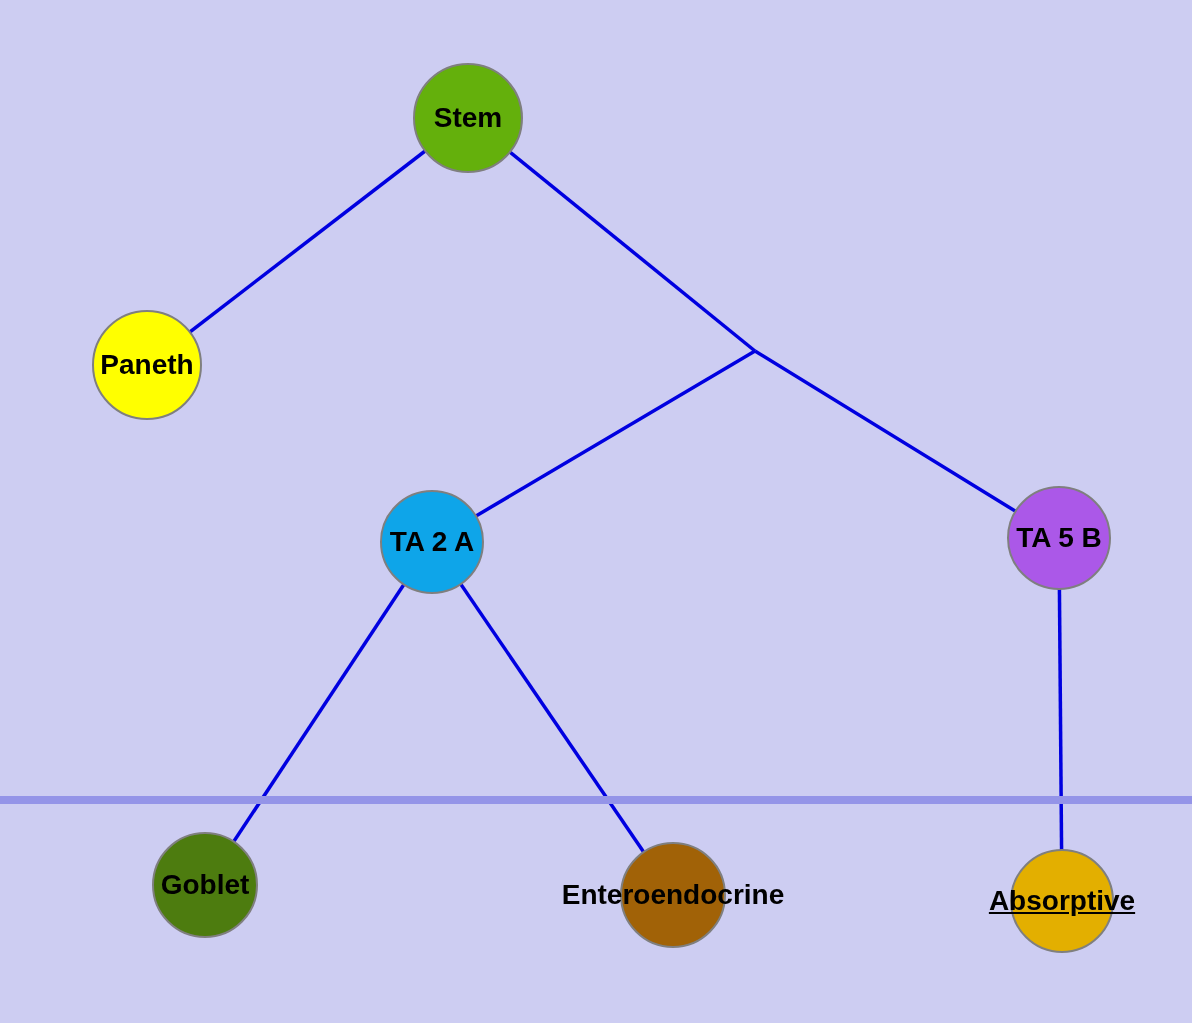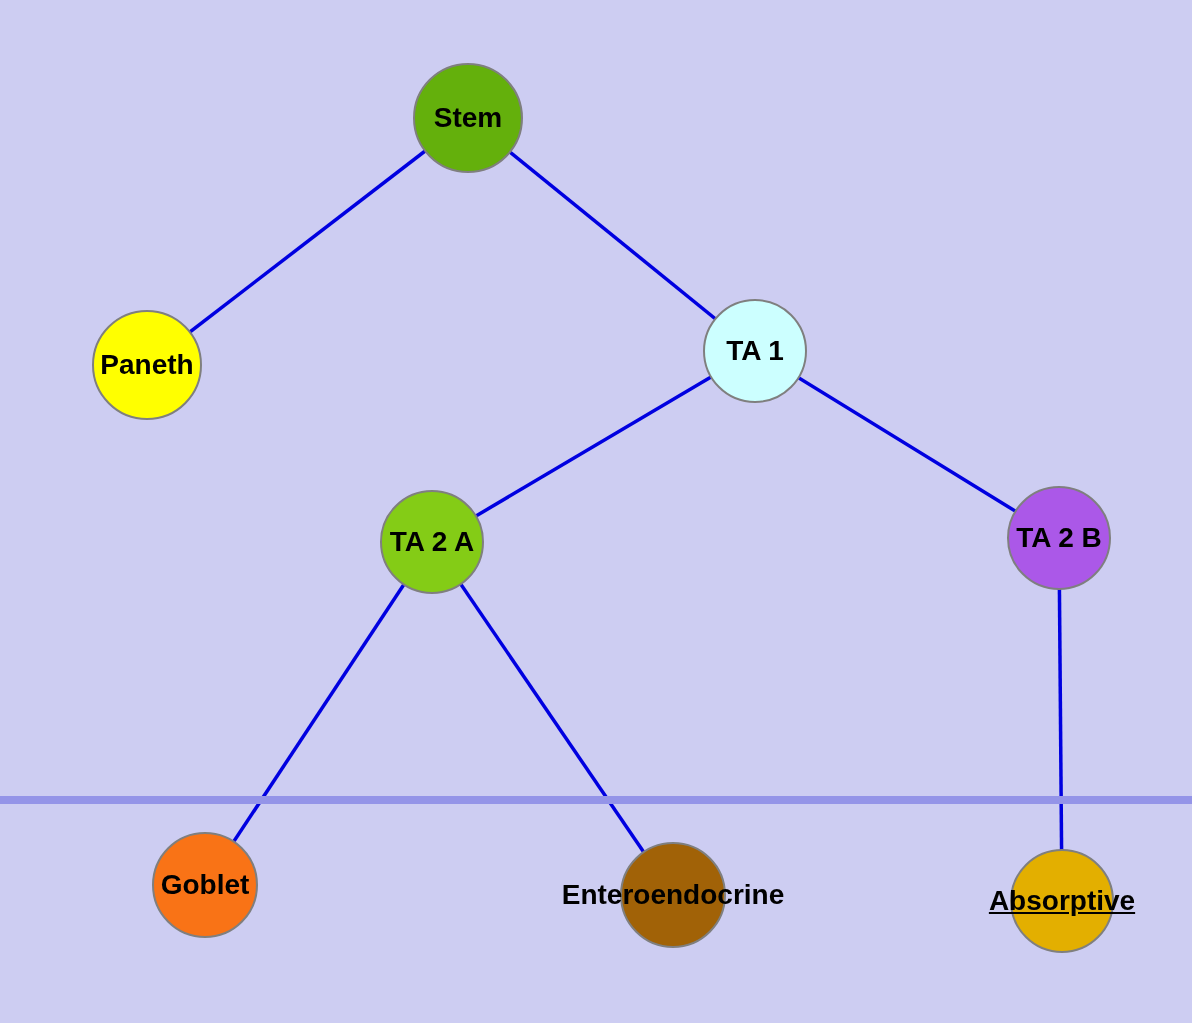--- a/index.html
+++ b/index.html
@@ -72,30 +72,27 @@
       <line x1="432" y1="542" x2="673" y2="895" stroke="#0000e0" stroke-width="3.5"></line>
       <line x1="1059" y1="538" x2="1062" y2="901" stroke="#0000e0" stroke-width="3.5"></line>
     </svg>
   <div id="node-layer">
       <div class="node" style="left: 413px; top: 63px; width: 110px; height: 110px; background: rgb(100, 176, 12); border-color: rgb(127, 127, 127);">
         <span class="node-label">Stem</span>
       </div>
       <div class="node" style="left: 92px; top: 310px; width: 110px; height: 110px; background: rgb(255, 255, 0); border-color: rgb(127, 127, 127); text-align: center;">
         <span class="node-label">Paneth</span>
       </div>
-      <div class="node" style="left: 703px; top: 299px; width: 104px; height: 104px; background: rgb(204, 255, 255); border-color: rgb(127, 127, 127);">
-        <span class="node-label">TA 1</span>
-      </div>
-      <div class="node" style="left: 380px; top: 490px; width: 104px; height: 104px; background: #84cc16; border-color: rgb(127, 127, 127);">
+      <div class="node" style="left: 380px; top: 490px; width: 104px; height: 104px; background: #0ea5e9; border-color: rgb(127, 127, 127);">
         <span class="node-label">TA 2 A</span>
       </div>
       <div class="node" style="left: 1007px; top: 486px; width: 104px; height: 104px; background: rgb(171, 88, 232); border-color: rgb(127, 127, 127);">
-        <span class="node-label">TA 2 B</span>
+        <span class="node-label">TA 5 B</span>
       </div>
-      <div class="node" style="left: 152px; top: 832px; width: 106px; height: 106px; background: #f97316; border-color: rgb(127, 127, 127);">
+      <div class="node" style="left: 152px; top: 832px; width: 106px; height: 106px; background: #4d7c0f; border-color: rgb(127, 127, 127);">
         <span class="node-label">Goblet</span>
       </div>
       <div class="node" style="left: 620px; top: 842px; width: 106px; height: 106px; background: #a16207; border-color: rgb(127, 127, 127);">
         <span class="node-label">Enteroendocrine</span>
       </div>
       <div class="node" style="left: 1010px; top: 849px; width: 104px; height: 104px; background: rgb(227, 175, 0); border-color: rgb(127, 127, 127); text-decoration: underline;">
         <span class="node-label">Absorptive</span>
       </div>
     </div>
   <div id="bottom-strip"></div>

